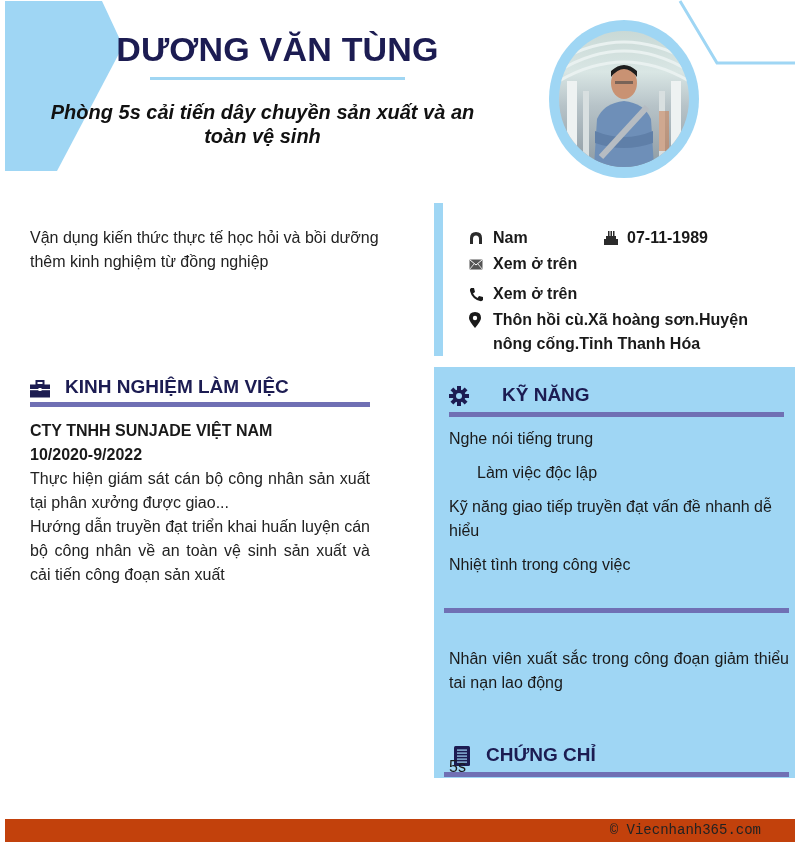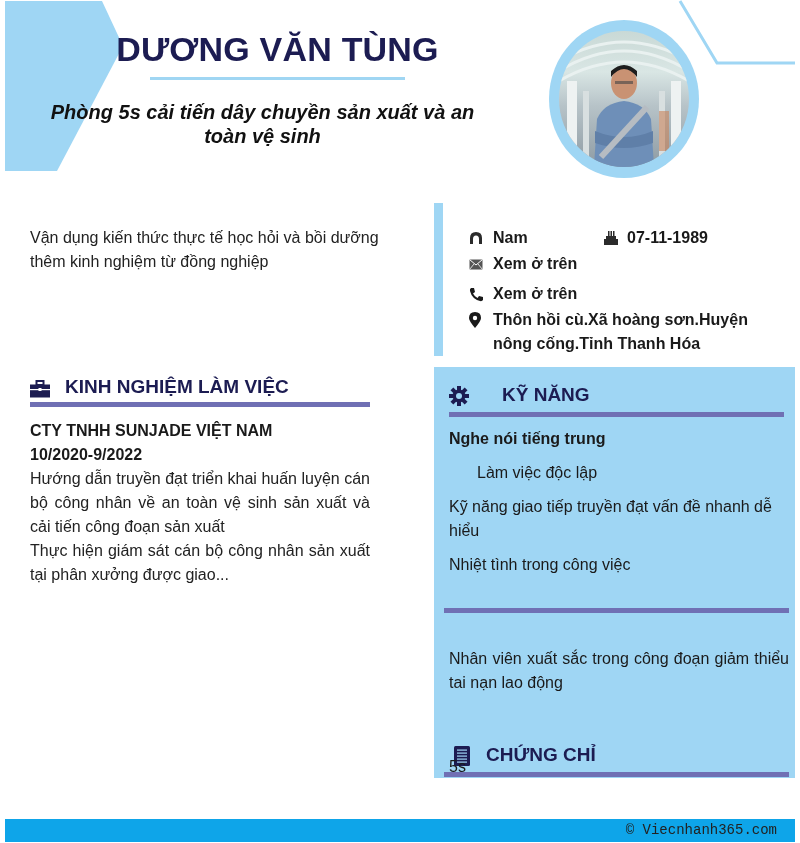--- a/index.html
+++ b/index.html
@@ -35,23 +35,23 @@
     .contact-row { display: flex; align-items: flex-start; font-size: 16px; font-weight: bold; color: #1a1a1a; line-height: 24px; }
     .contact-row .ic { width: 24px; flex: 0 0 24px; display: flex; align-items: center; height: 24px; }
     .right-panel { left: 434px; top: 367px; width: 361px; height: 411px; background: #9fd6f4; }
     .sec-head { display: flex; align-items: flex-end; font-weight: bold; font-size: 19px; color: #1c1c52; }
     .sec-head .ic { width: 32px; display: flex; align-items: center; }
     .sec-rule { height: 5px; background: #7070b4; }
     .skill { font-size: 16px; line-height: 24px; color: #1a1a1a; }
     .exp-company { font-weight: bold; font-size: 16px; line-height: 24px; }
     .exp-desc { font-size: 16px; line-height: 24px; text-align: justify; color: #222; }
     .footer {
-      left: 5px; top: 819px; width: 790px; height: 23px; background: #0ea5e9;
+      left: 5px; top: 819px; width: 790px; height: 23px; background: #c2410c;
       font-family: "Liberation Mono", "DejaVu Sans Mono", monospace; font-size: 14px;
-      text-align: right; padding-right: 18px; line-height: 23px; color: #222;
+      text-align: right; padding-right: 34px; line-height: 23px; color: #222;
     }
   </style>
 </head>
 <body>
 
 <svg class="abs header-shape" viewBox="0 0 130 175">
   <polygon points="5,1 102,1 123,46 57,171 5,171" fill="#9fd6f4"></polygon>
 </svg>
 
 <svg class="abs deco-line" viewBox="0 0 130 70">
@@ -155,22 +155,22 @@
           <rect x="0" y="9" width="20" height="1.2" fill="#fff"></rect>
           <rect x="8.5" y="8" width="3" height="3" fill="#fff"></rect>
         </svg>
     </span>
     <span>KINH NGHIỆM LÀM VIỆC</span>
   </div>
   <div class="sec-rule" style="margin-top:4px;"></div>
   <div style="margin-top:12px;">
     <div class="exp-company">CTY TNHH SUNJADE VIỆT NAM</div>
     <div class="exp-company">10/2020-9/2022</div>
+    <div class="exp-desc">Thực hiện giám sát cán bộ công nhân sản xuất tại phân xưởng được giao...</div>
     <div class="exp-desc">Hướng dẫn truyền đạt triển khai huấn luyện cán bộ công nhân về an toàn vệ sinh sản xuất và cải tiến công đoạn sản xuất</div>
-    <div class="exp-desc">Thực hiện giám sát cán bộ công nhân sản xuất tại phân xưởng được giao...</div>
   </div>
 </div>
 
 <div class="abs right-panel"></div>
 
 <div class="abs" style="left:449px; top:382px; width:335px;">
   <div class="sec-head" style="height:24px;gap:21px;">
     <span class="ic">
       <svg width="20" height="20" viewBox="0 0 20 20">
           <g fill="#1c1c52">
@@ -180,21 +180,21 @@
             <rect x="8" y="0" width="4" height="20" transform="rotate(45 10 10)"></rect>
             <rect x="8" y="0" width="4" height="20" transform="rotate(-45 10 10)"></rect>
           </g>
           <circle cx="10" cy="10" r="3" fill="#9fd6f4"></circle>
         </svg>
     </span>
     <span>KỸ NĂNG</span>
   </div>
   <div class="sec-rule" style="margin-top:6px;"></div>
 </div>
-<div class="abs skill" style="left:449px; top:427px; width:345px;font-weight:bold;">Nghe nói tiếng trung</div>
+<div class="abs skill" style="left:449px; top:427px; width:345px;">Nghe nói tiếng trung</div>
 <div class="abs skill" style="left:449px; top:461px; width:345px;margin-left:28px;">Làm việc độc lập</div>
 <div class="abs skill" style="left:449px; top:495px; width:345px;">Kỹ năng giao tiếp truyền đạt vấn đề nhanh dễ hiểu</div>
 <div class="abs skill" style="left:449px; top:553px; width:345px;">Nhiệt tình trong công việc</div>
 
 <div class="abs" style="left:444px; top:602px; width:345px;">
   <div class="sec-rule" style="margin-top:6px;"></div>
 </div>
 <div class="abs skill" style="left:449px; top:647px; width:340px; text-align:justify;">Nhân viên xuất sắc trong công đoạn giảm thiểu tai nạn lao động</div>
 
 <div class="abs" style="left:444px; top:742px; width:345px;">

